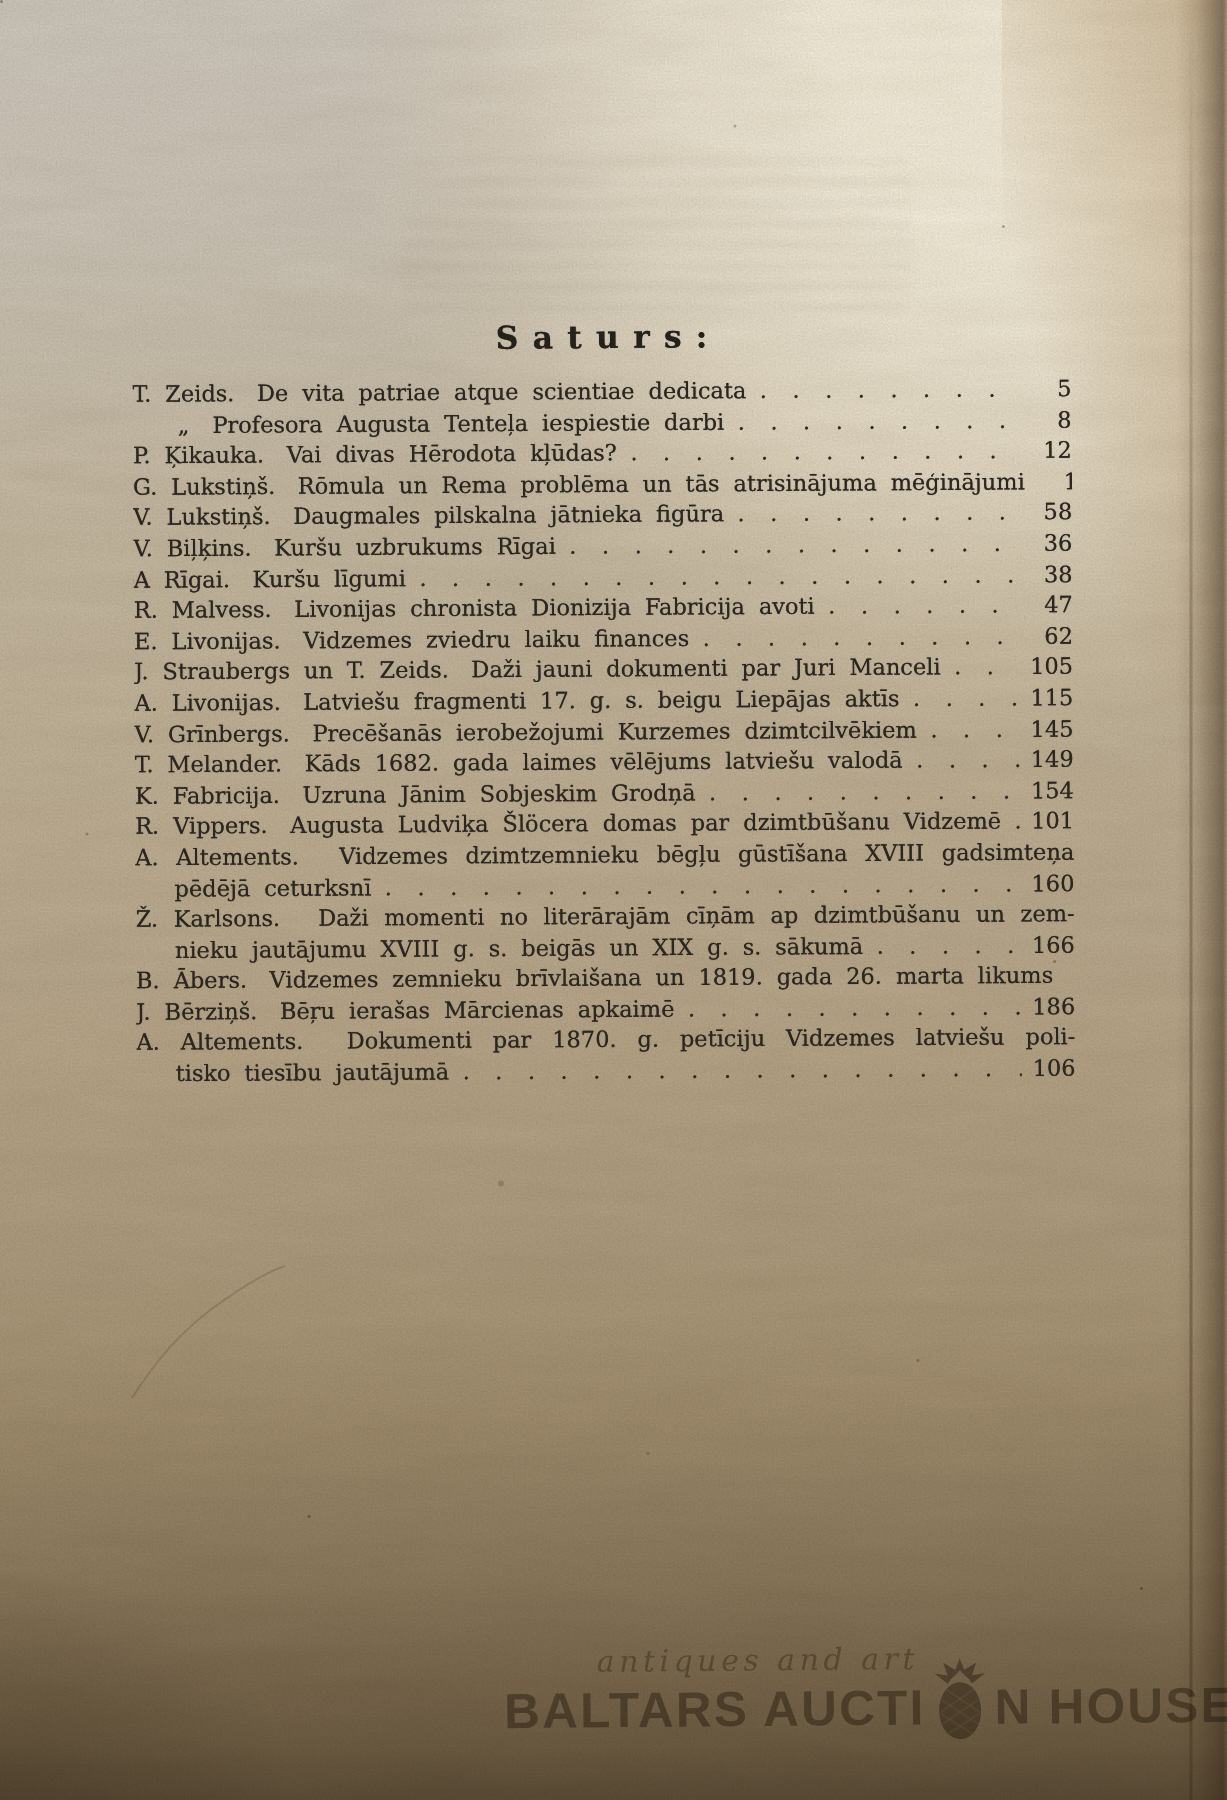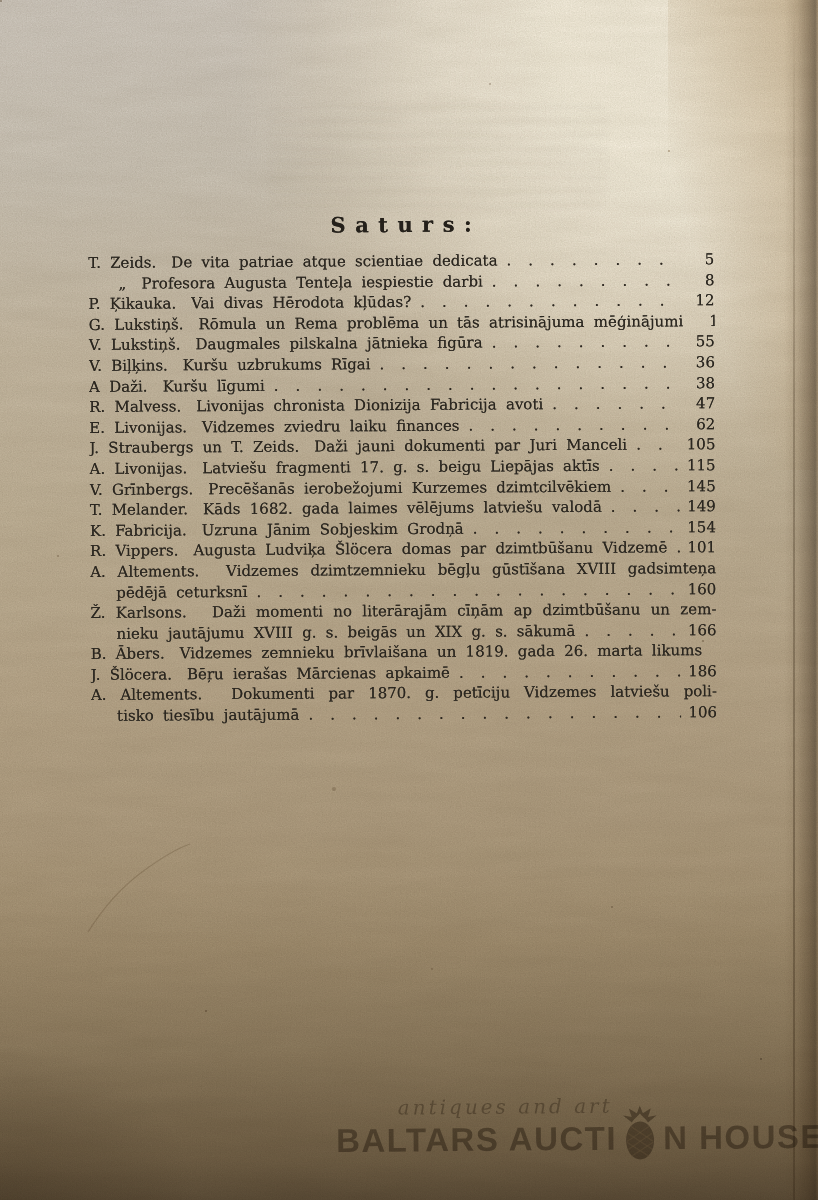--- a/index.html
+++ b/index.html
@@ -146,31 +146,31 @@
   <div class="row">
     <span class="author">G. Lukstiņš.</span>
     <span class="etext">Rōmula un Rema problēma un tās atrisinājuma mēģinājumi</span>
     <span class="dots">........................................</span>
     <span class="pnum">19</span>
   </div>
   <div class="row">
     <span class="author">V. Lukstiņš.</span>
     <span class="etext">Daugmales pilskalna jātnieka figūra</span>
     <span class="dots">........................................</span>
-    <span class="pnum">55</span>
+    <span class="pnum">58</span>
   </div>
   <div class="row">
     <span class="author">V. Biļķins.</span>
     <span class="etext">Kuršu uzbrukums Rīgai</span>
     <span class="dots">........................................</span>
     <span class="pnum">36</span>
   </div>
   <div class="row">
     <span class="penmark"></span>
-    <span class="author">A Daži.</span>
+    <span class="author">A Rīgai.</span>
     <span class="etext">Kuršu līgumi</span>
     <span class="dots">........................................</span>
     <span class="pnum">38</span>
   </div>
   <div class="row">
     <span class="author">R. Malvess.</span>
     <span class="etext">Livonijas chronista Dionizija Fabricija avoti</span>
     <span class="dots">........................................</span>
     <span class="pnum">47</span>
   </div>
@@ -237,21 +237,21 @@
     <span class="pnum">166</span>
   </div>
 
   <div class="row">
     <span class="author">B. Ābers.</span>
     <span class="etext">Vidzemes zemnieku brīvlaišana un 1819. gada 26. marta likums</span>
     <span class="dots">........................................</span>
     <span class="pnum">175</span>
   </div>
   <div class="row">
-    <span class="author">J. Šlöcera.</span>
+    <span class="author">J. Bērziņš.</span>
     <span class="etext">Bēŗu ierašas Mārcienas apkaimē</span>
     <span class="dots">........................................</span>
     <span class="pnum">186</span>
   </div>
 
   <div class="row fill">
     <span class="author">A. Altements.</span>
     <span class="etext">Dokumenti par 1870. g. petīciju Vidzemes latviešu poli-</span>
   </div>
   <div class="row cont">

